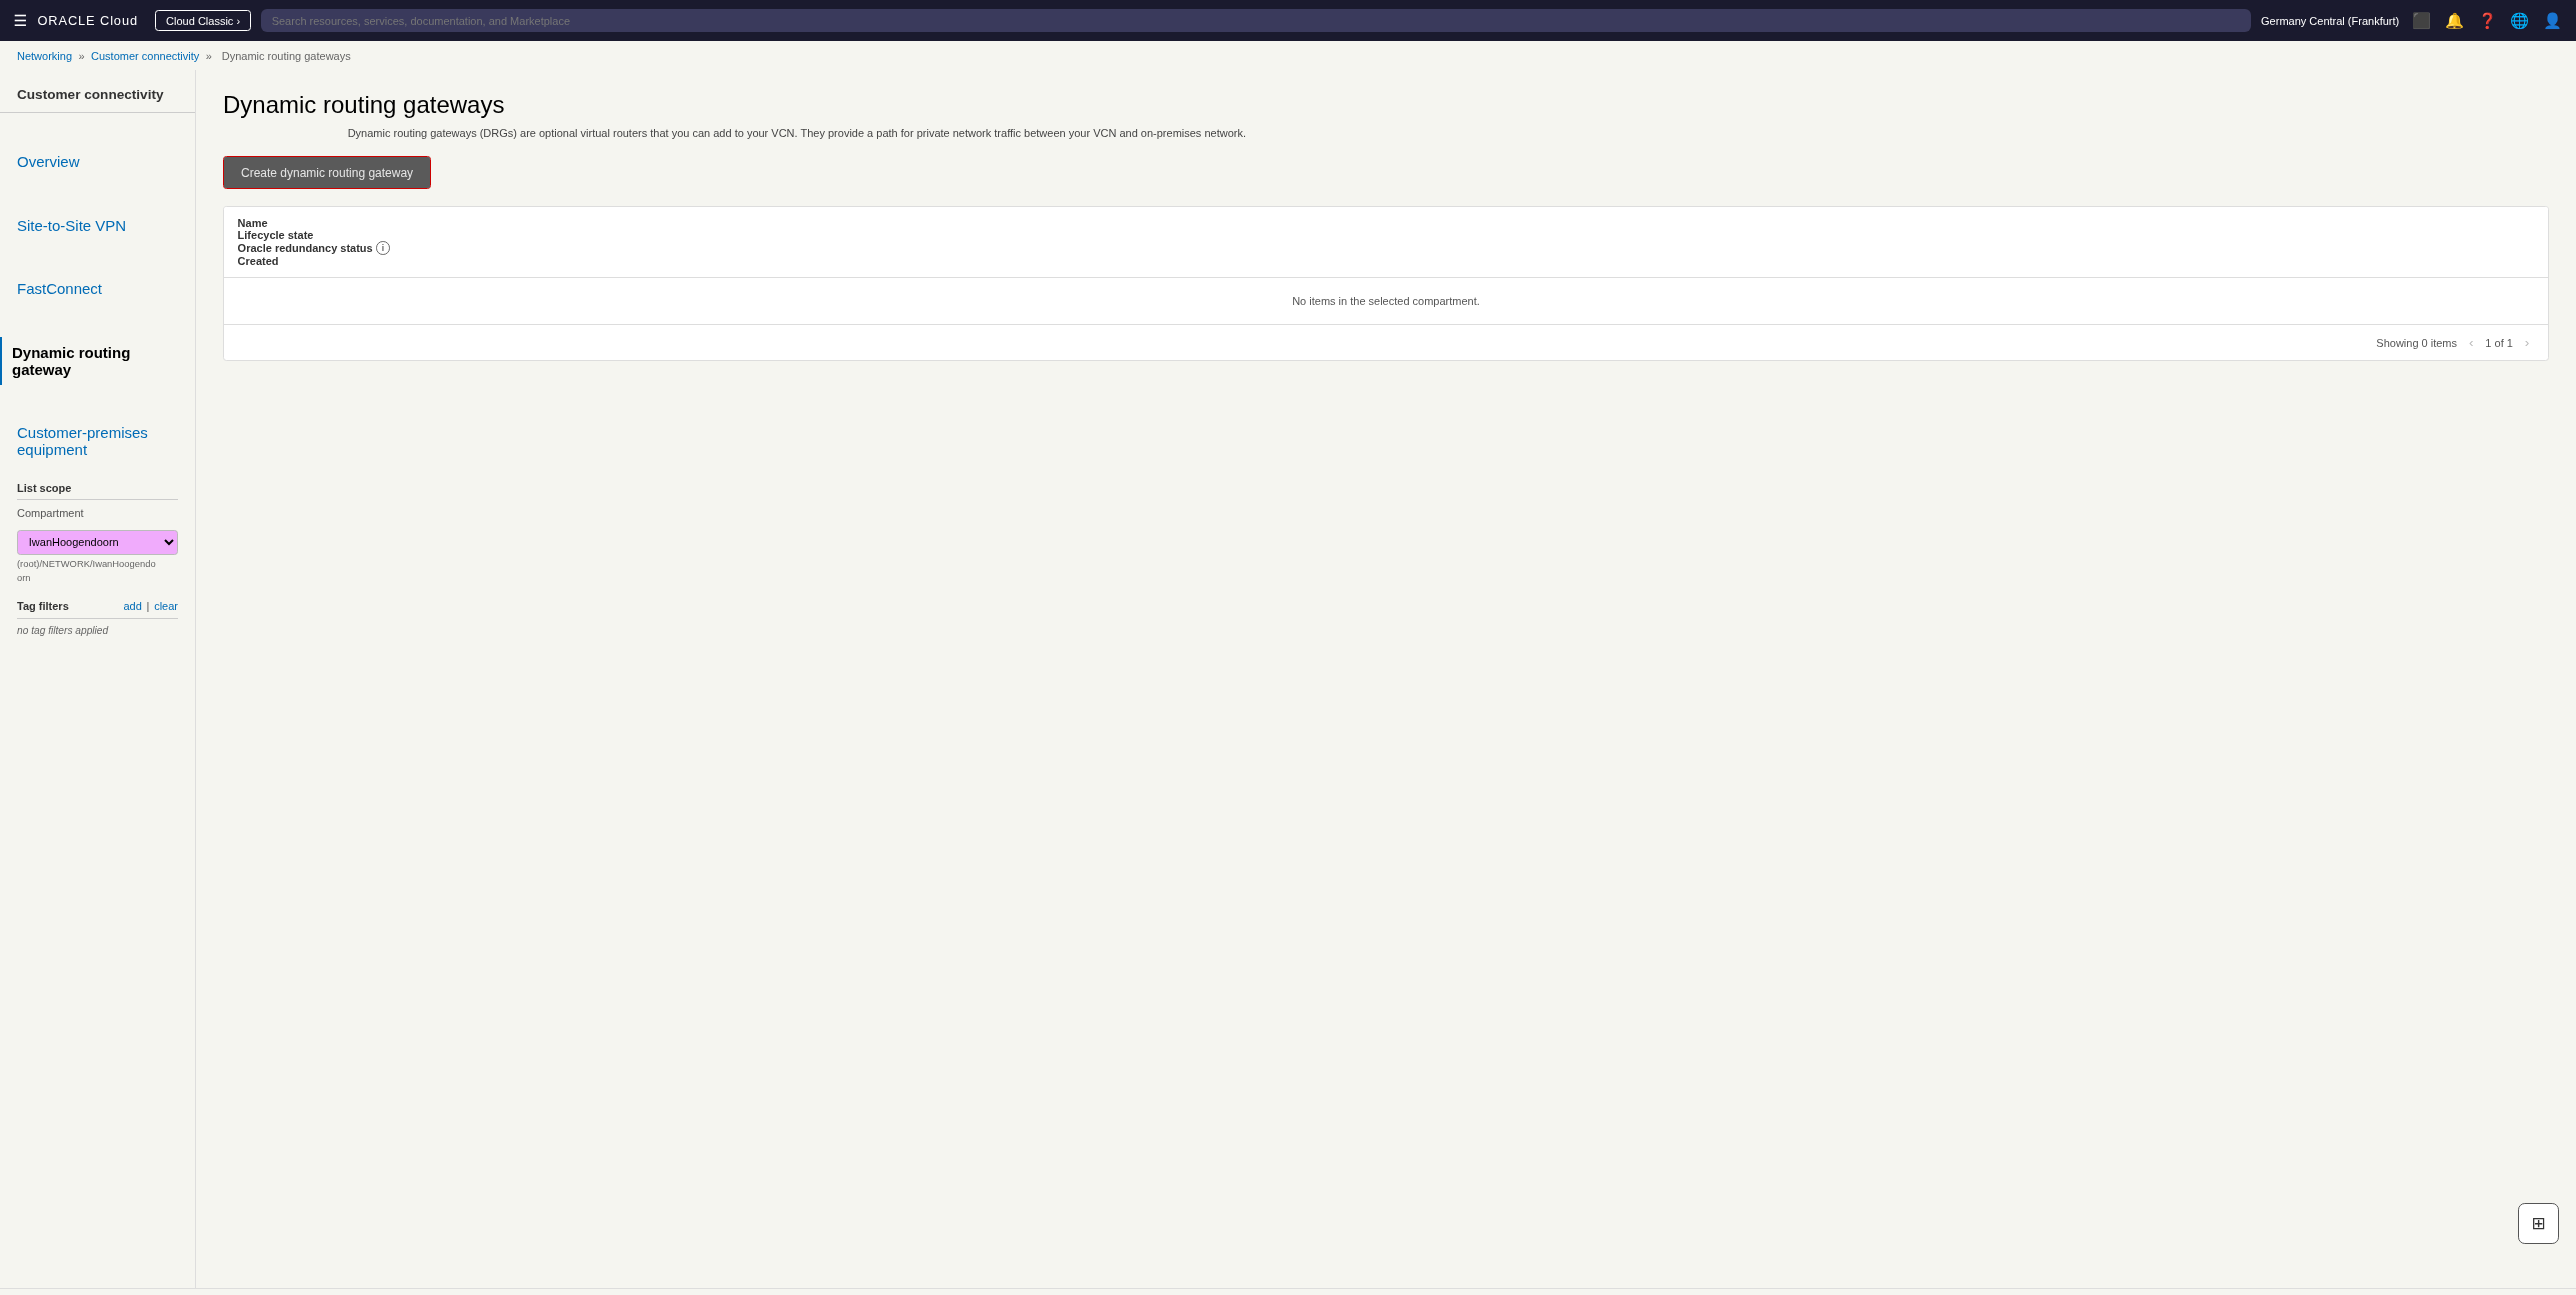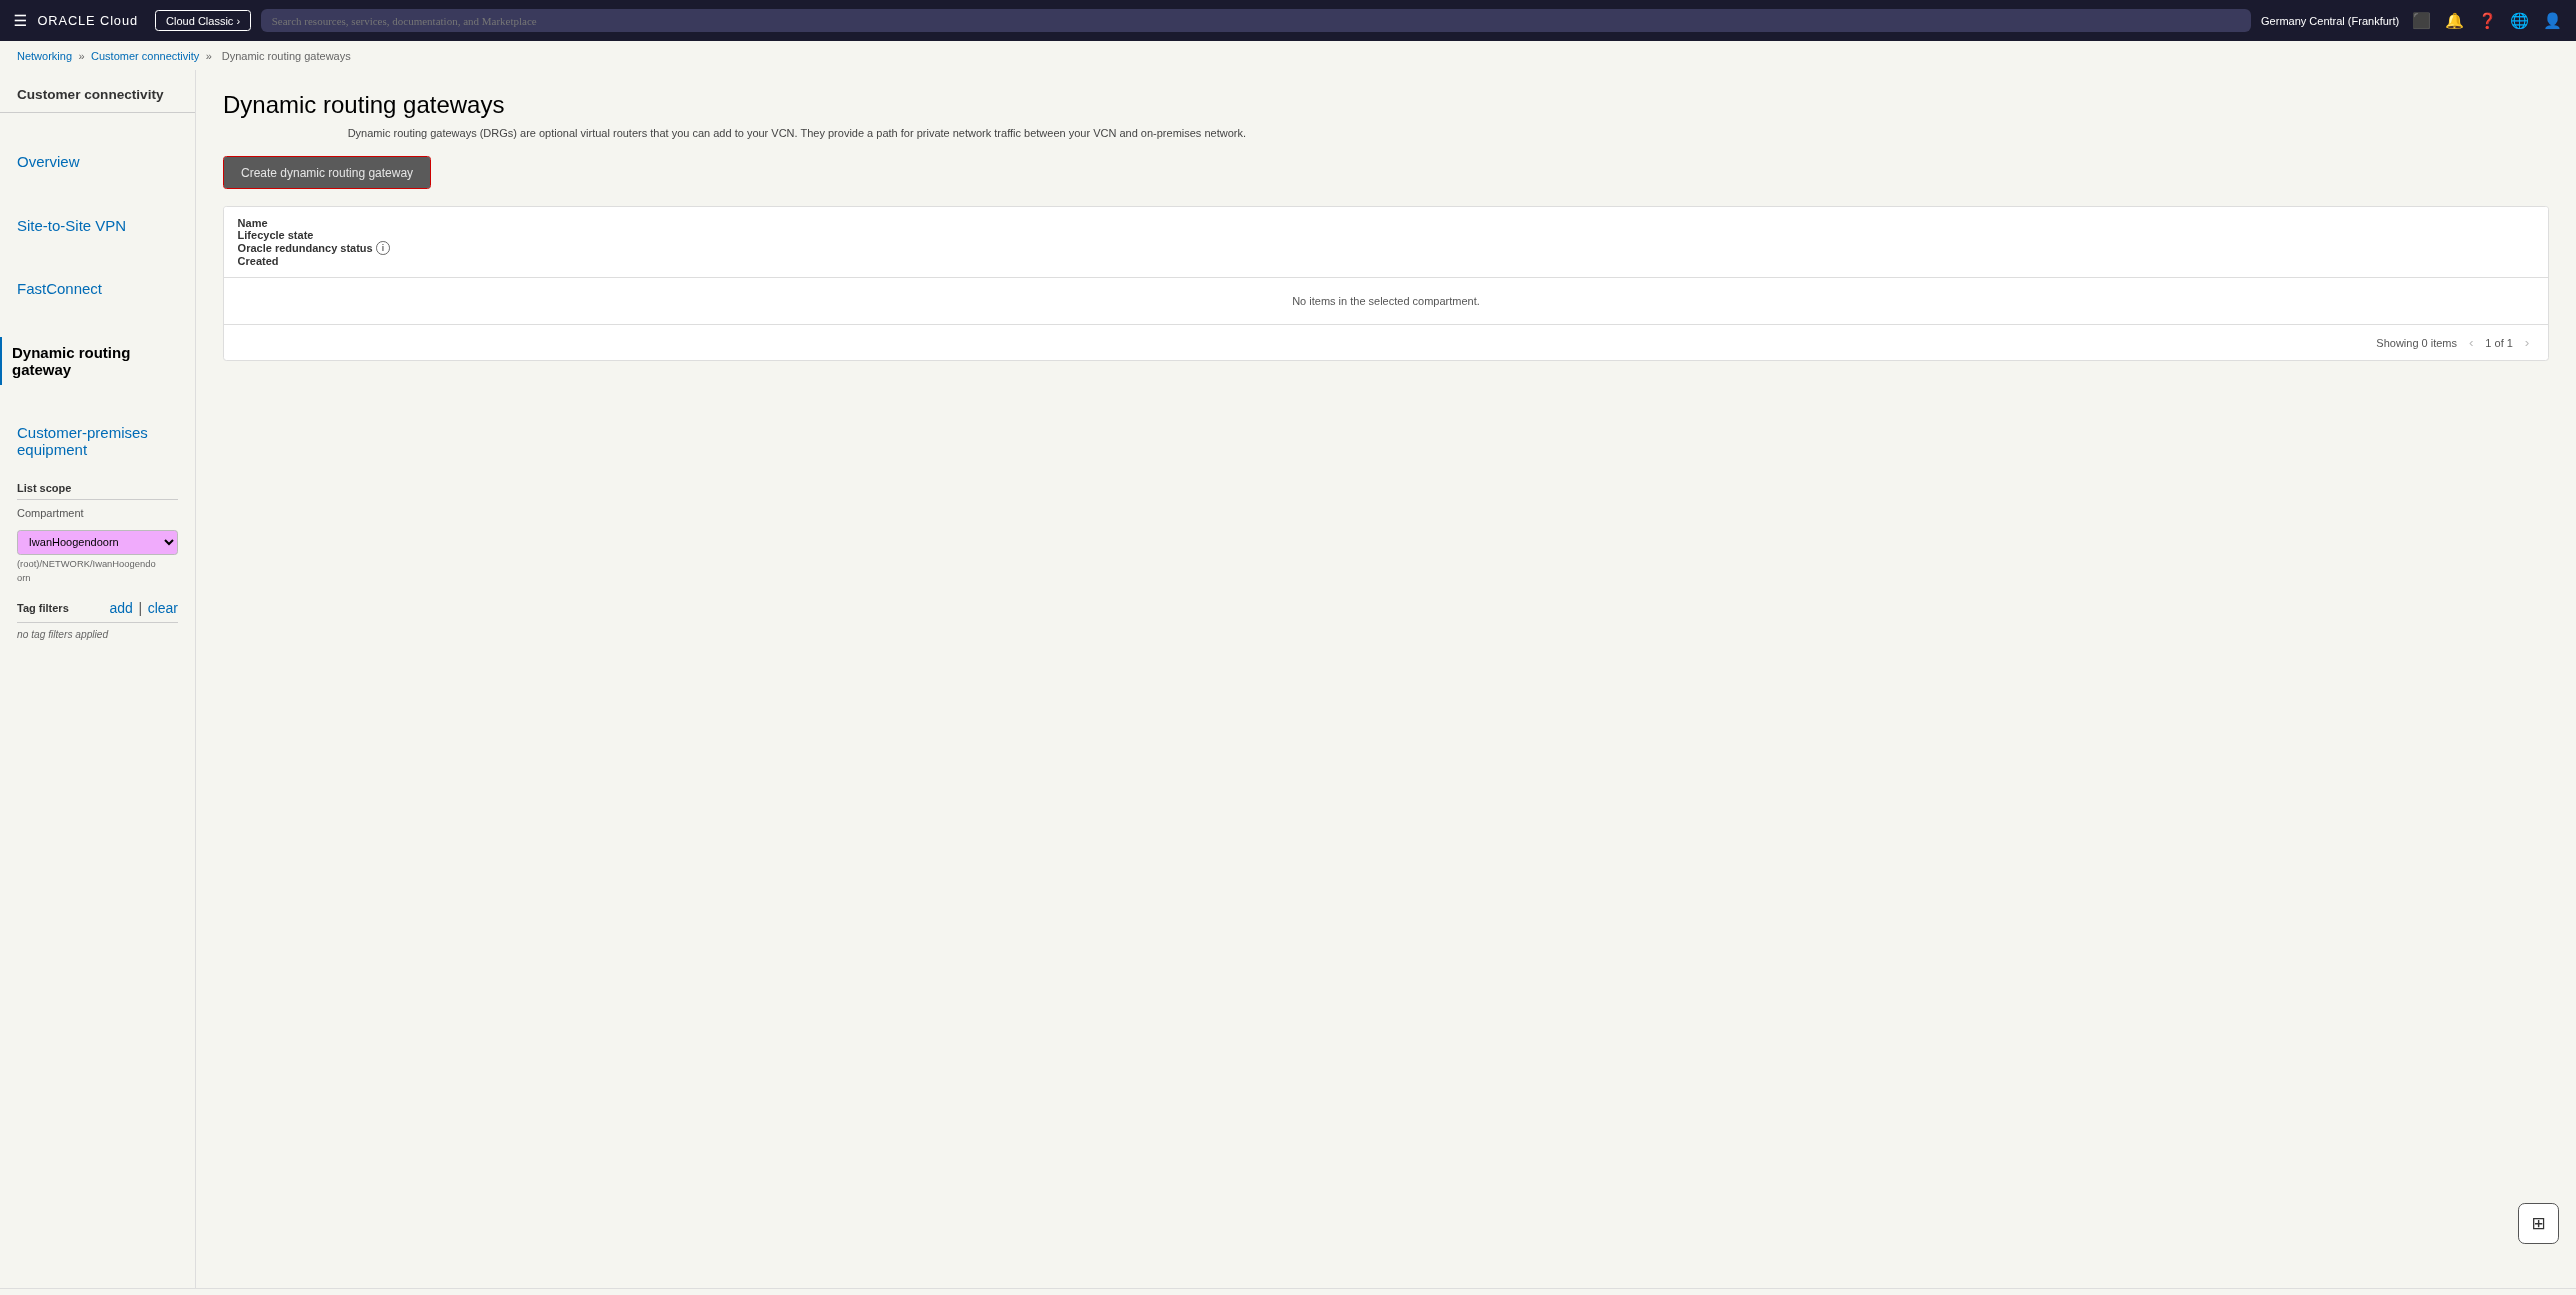--- a/index.html
+++ b/index.html
@@ -28,21 +28,20 @@
       white-space: nowrap;
     }
     .nav-search {
       flex: 1;
       background: #3a3a5c;
       border: none;
       border-radius: 6px;
       padding: 5.1px 10.2px;
       color: #ccc;
       font-size: 11px;
-      font-family: Liberation Serif, serif;
     }
     .nav-right {
       display: flex;
       align-items: center;
       gap: 13.6px;
       color: #fff;
       font-size: 11px;
       white-space: nowrap;
     }
     .nav-region { cursor: pointer; }
@@ -123,21 +122,21 @@
     .tag-filters-section { margin-top: 17px; padding: 0 17px; }
     .tag-filters-header {
       display: flex;
       align-items: center;
       justify-content: space-between;
       border-bottom: 0.9px solid #ccc;
       padding-bottom: 5.1px;
       margin-bottom: 6.8px;
     }
     .tag-filters-title { font-size: 11px; font-weight: 600; }
-    .tag-filters-links { font-size: 14px; }
+    .tag-filters-links { font-size: 11px; }
     .tag-filters-links a { color: #006bb6; text-decoration: none; cursor: pointer; }
     .tag-filters-links span { color: #555; margin: 0 1.7px; }
     .no-tag-filters { font-size: 10.2px; color: #666; font-style: italic; }
 
     
     .content {
       flex: 1;
       padding: 20.5px 27px;
     }
     .page-title {

